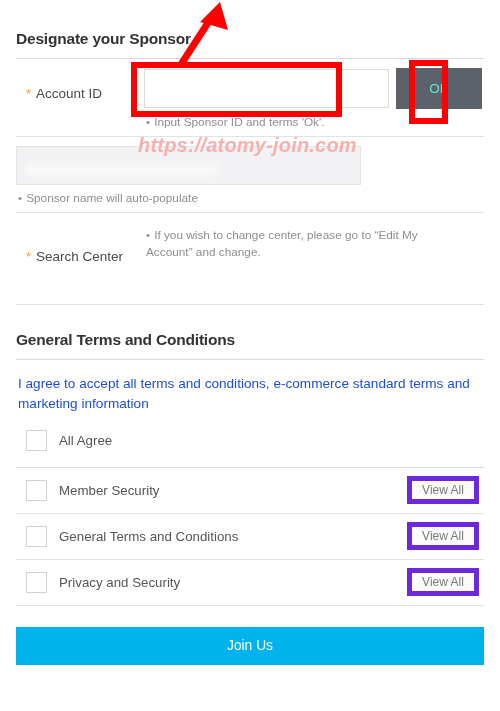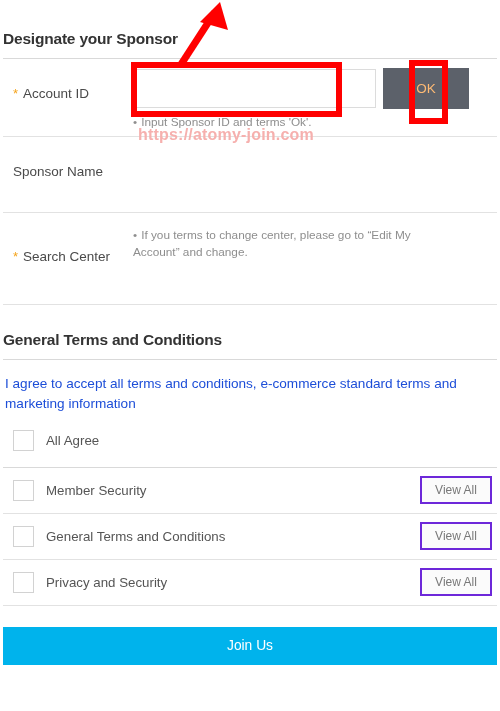--- a/index.html
+++ b/index.html
@@ -14,21 +14,21 @@
     color: #4a4a4a;
     position: relative;
     overflow: hidden;
   }
 
   .page {
     position: relative;
     width: 500px;
     height: 711px;
     box-sizing: border-box;
-    padding: 0 3px;
+    padding: 0 16px;
   }
 
   
   .section-title {
     font-size: 15.5px;
     font-weight: bold;
     color: #333333;
     letter-spacing: -0.2px;
   }
   .section-rule {
@@ -101,21 +101,21 @@
   }
   .smudge.w-long { width: 195px; }
   .smudge.w-mid  { width: 135px; }
 
   button.gray-btn {
     box-sizing: border-box;
     height: 41px;
     min-width: 86px;
     border: none;
     background: #5c616a;
-    color: #fdba74;
+    color: #5eead4;
     font-family: "Liberation Sans", sans-serif;
     font-size: 13.5px;
     cursor: pointer;
   }
 
   .hint {
     font-size: 11.8px;
     color: #8e8e8e;
     line-height: 1.45;
     padding: 5px 0 0 2px;
@@ -151,21 +151,21 @@
     font-size: 13.3px;
     color: #555555;
     margin-left: 12px;
     flex: 1 1 auto;
   }
   button.view-btn {
     box-sizing: border-box;
     height: 28px;
     width: 72px;
     background: #fbfbfb;
-    border: 2px solid #6d28d9;
+    border: 5px solid #6d28d9;
     color: #787878;
     font-family: "Liberation Sans", sans-serif;
     font-size: 12px;
     cursor: pointer;
     margin-right: 5px;
   }
 
   button.join-btn {
     box-sizing: border-box;
     display: block;
@@ -190,27 +190,28 @@
     position: absolute;
     border: 6px solid #ff0000;
     box-sizing: border-box;
   }
   #anno-input-box { left: 131px; top: 62px; width: 211px; height: 55px; }
   #anno-ok-box    { left: 409px; top: 60px; width: 39px; height: 64px; }
 
   .watermark {
     position: absolute;
     left: 138px;
-    top: 126px;
-    font-family: "Liberation Sans", sans-serif;
-    font-size: 16px;
+    top: 134px;
+    font-family: "Liberation Sans", sans-serif;
+    font-size: 20px;
     font-weight: bold;
     color: #f6b0ae;
     letter-spacing: 0.2px;
     white-space: nowrap;
+    font-style: italic;
   }
 </style>
 </head>
 <body>
 
 <div class="page">
 
   <div style="height:30px"></div>
   <div class="section-title">Designate your Sponsor</div>
   <div class="section-rule" style="margin-top:10px"></div>
@@ -225,33 +226,41 @@
         <input id="sponsor-id-input" class="text-field" type="text" value="" style="">
         <button class="gray-btn">OK</button>
       </div>
       <div class="hint">
         <span class="bullet">•</span><span>Input Sponsor ID and terms 'Ok'.</span>
       </div>
     </div>
   </div>
 
   <div class="form-row" style="min-height:76px;padding-top:9px">
-    <div class="row-label" style="height:50px">
-      <span>Sponsor Name</span>
+    <div class="row-body">
+      <div class="field-line">
+        <span class="smudge-wrap">
+          <input id="sponsor-name-input" class="text-field readonly-field" type="text" readonly="" value="" style="">
+          <span class="smudge w-long"></span>
+        </span>
+      </div>
+      <div class="hint">
+        <span class="bullet">•</span><span>Sponsor name will auto-populate</span>
+      </div>
     </div>
   </div>
 
   <div class="form-row" style="min-height:92px;padding-top:9px">
     <div class="row-label" style="height:68px">
       <span class="req-star">*</span>
       <span>Search Center</span>
     </div>
     <div class="row-body">
       <div class="hint">
-        <span class="bullet">•</span><span>If you terms to change center, please go to “Edit My Account” and change.</span>
+        <span class="bullet">•</span><span>If you wish to change center, please go to “Edit My Account” and change.</span>
       </div>
     </div>
   </div>
 
   <div style="height:26px"></div>
   <div class="section-title">General Terms and Conditions</div>
   <div class="section-rule" style="margin-top:10px"></div>
 
   <div class="terms-intro" style="padding:14px 2px 0 2px">I agree to accept all terms and conditions, e-commerce standard terms and marketing information</div>
 

